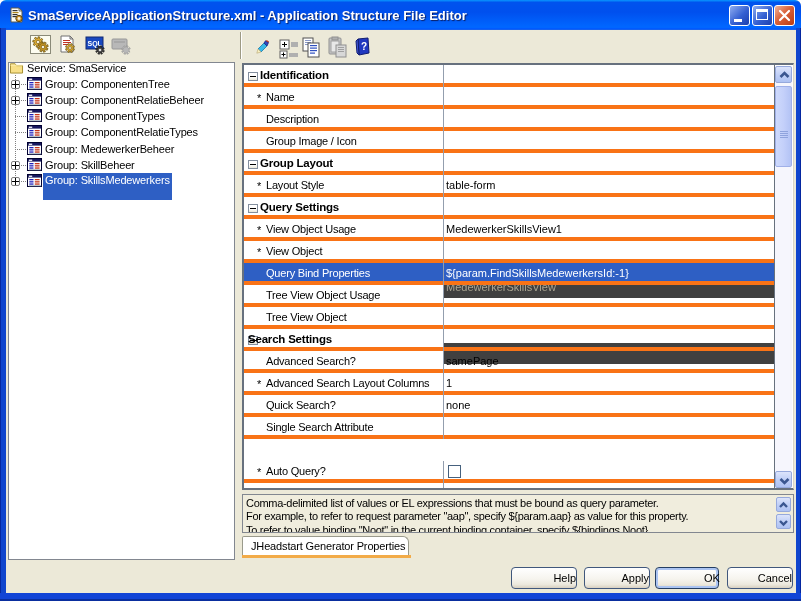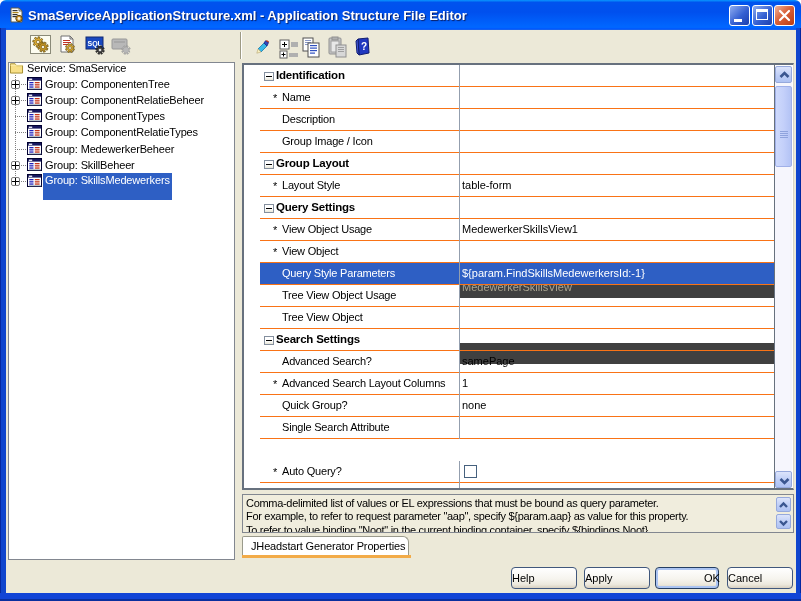--- a/index.html
+++ b/index.html
@@ -30,21 +30,21 @@
   border:1px solid #828790; overflow:hidden; }
 .trow { position:absolute; left:0; height:16px; font-size:11px; color:#000; white-space:nowrap; letter-spacing:-0.15px; }
 .tlabel { position:absolute; top:2px; }
 .tsel { background:#2e5fc4; color:#fff; padding:1px 2px 13px 2px; top:0px; line-height:13px; }
 .pbox { position:absolute; left:2px; top:4px; width:9px; height:9px; background:#fff; border:1px solid #808080; border-radius:2px; }
 .pbox i { position:absolute; left:0px; top:3px; width:7px; height:1px; background:#000; }
 .pbox b { position:absolute; left:3px; top:0px; width:1px; height:7px; background:#000; }
 
 #proppanel { position:absolute; left:242px; top:63px; width:552px; height:427px; background:#fff;
   border:2px solid #67717e; border-right:1px solid #d8d5c8; overflow:hidden; }
-.prow { position:absolute; left:16px; width:530px; height:22px; border-bottom:1px solid #f97316; font-size:11px; }
+.prow { position:absolute; left:0px; width:530px; height:22px; border-bottom:4px solid #f97316; font-size:11px; }
 .pr-label { position:absolute; left:0; top:0; width:200px; height:21px; line-height:21px; padding-left:22px; white-space:nowrap; letter-spacing:-0.2px; }
 .pr-label .st { position:absolute; left:13px; top:1px; }
 .pr-value { position:absolute; left:200px; top:0; width:330px; height:21px; line-height:21px; padding-left:2px; white-space:nowrap; }
 .pr-div { position:absolute; left:199px; top:0; width:1px; height:22px; background:#939eae; }
 .sechead { font-weight:bold; font-size:11.5px; }
 .mbox { position:absolute; left:4px; top:7px; width:10px; height:9px; background:linear-gradient(180deg,#fff 55%,#e8e6d8 100%); border:1px solid #848f9e; }
 .mbox i { position:absolute; left:1px; top:3px; width:6px; height:1px; background:#000; }
 .selrow { background:#2e5fc4; color:#fff; }
 .beigecell { background:#404040;margin-top:36px; }
 .graytext { color:#a9a491; }
@@ -67,21 +67,21 @@
   background:linear-gradient(180deg,#dce4fb 0%,#c1d0f7 50%,#aec2f3 100%); }
 .hsbtn svg { position:absolute; left:0px; top:2px; }
 
 #tab { position:absolute; left:242px; top:536px; width:167px; height:19px; background:#fff;
   border:1px solid #9a9a8c; border-bottom:none; border-radius:2px 6px 0 0; font-size:11px; }
 #tab span { position:absolute; left:8px; top:3px; white-space:nowrap; letter-spacing:-0.15px; }
 #tabline { position:absolute; left:242px; top:555px; width:169px; height:3px; background:#f2ab48; }
 
 .xbtn { position:absolute; top:567px; width:66px; height:22px; border:1px solid #40577c; border-radius:4px;
   background:linear-gradient(180deg,#ffffff 0%,#f6f4ee 55%,#ece8dd 82%,#d8d0c0 100%);
-  font-size:11px; text-align:left; line-height:20px; color:#000; }
+  font-size:11px; text-align:right; line-height:20px; color:#000; }
 #okbtn { box-shadow:inset 0 0 0 2px #abc4f2; border-color:#243e63;padding-left:48px; }
 </style>
 </head>
 <body>
 <div id="win">
   <div id="titlebar">
     <svg style="position:absolute;left:9px;top:7px" width="16" height="16" viewBox="0 0 16 16">
       <path d="M2 1 h8 l3 3 v11 h-11 z" fill="#fdfdf6" stroke="#5a5a50" stroke-width="1"></path>
       <path d="M10 1 l3 3 h-3 z" fill="#d8d8c8" stroke="#5a5a50" stroke-width="0.8"></path>
       <rect x="3.5" y="3" width="5" height="1.2" fill="#333"></rect>
@@ -380,53 +380,53 @@
         <div class="pr-label"><span class="st">*</span>View Object Usage</div>
         <div class="pr-div"></div>
         <div class="pr-value">MedewerkerSkillsView1</div>
       </div>
       <div class="prow" style="top:176px">
         <div class="pr-label"><span class="st">*</span>View Object</div>
         <div class="pr-div"></div>
         <div class="pr-value beigecell graytext">MedewerkerSkillsView</div>
       </div>
       <div class="prow selrow" style="top:198px">
-        <div class="pr-label">Query Style Parameters</div>
+        <div class="pr-label">Query Bind Properties</div>
         <div class="pr-div"></div>
         <div class="pr-value">${param.FindSkillsMedewerkersId:-1}</div>
       </div>
       <div class="prow" style="top:220px">
         <div class="pr-label">Tree View Object Usage</div>
         <div class="pr-div"></div>
         <div class="pr-value"></div>
       </div>
       <div class="prow" style="top:242px">
         <div class="pr-label">Tree View Object</div>
         <div class="pr-div"></div>
         <div class="pr-value beigecell"></div>
       </div>
       <div class="prow sechead" style="top:264px">
         <div class="mbox">
           <i></i>
         </div>
-        <div class="pr-label" style="padding-left:16px">Search Settings</div>
+        <div class="pr-label" style="padding-left:4px">Search Settings</div>
         <div class="pr-div"></div>
       </div>
       <div class="prow" style="top:286px">
         <div class="pr-label">Advanced Search?</div>
         <div class="pr-div"></div>
         <div class="pr-value">samePage</div>
       </div>
       <div class="prow" style="top:308px">
         <div class="pr-label"><span class="st">*</span>Advanced Search Layout Columns</div>
         <div class="pr-div"></div>
         <div class="pr-value">1</div>
       </div>
       <div class="prow" style="top:330px">
-        <div class="pr-label">Quick Group?</div>
+        <div class="pr-label">Quick Search?</div>
         <div class="pr-div"></div>
         <div class="pr-value">none</div>
       </div>
       <div class="prow" style="top:352px">
         <div class="pr-label">Single Search Attribute</div>
         <div class="pr-div"></div>
         <div class="pr-value"></div>
       </div>
       <div class="prow" style="top:396px">
         <div class="pr-label"><span class="st">*</span>Auto Query?</div>

